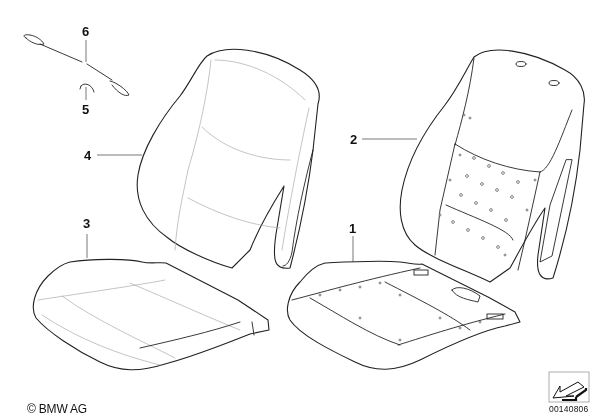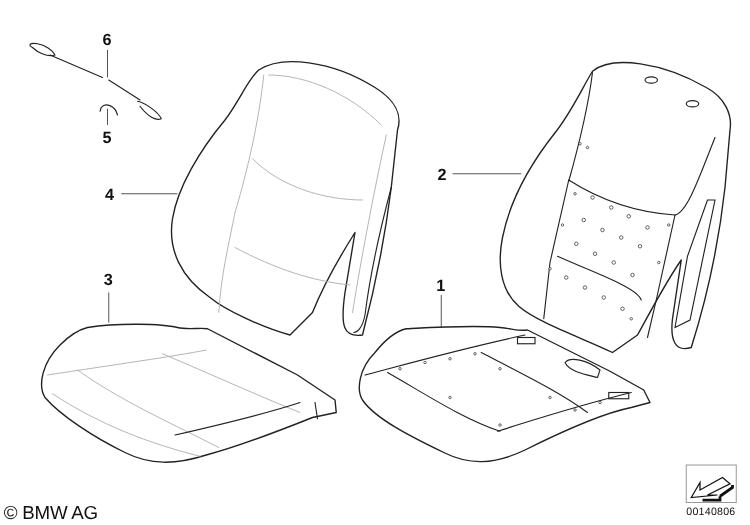--- a/index.html
+++ b/index.html
@@ -1,21 +1,21 @@
 <!DOCTYPE html>
 <html><head>
 <meta charset="utf-8">
 <style>
   html, body { margin: 0; padding: 0; background: #ffffff; }
   body { width: 600px; height: 420px; position: relative; overflow: hidden;
          font-family: "Liberation Sans", sans-serif; }
   #diagram { position: absolute; left: 0; top: 0; width: 600px; height: 420px; }
   .part-label { position: absolute; font-weight: bold; font-size: 13px; color: #111;
                 font-family: "Liberation Sans", sans-serif; line-height: 1; }
-  .copyright { position: absolute; left: 3px; top: 402px; font-size: 15px; color: #111;
+  .copyright { position: absolute; left: 27px; top: 402px; font-size: 12px; color: #111;
                font-family: "Liberation Sans", sans-serif; letter-spacing: -0.2px; }
   .ref-number { position: absolute; left: 549px; top: 404px; font-size: 8.5px; color: #111;
                 font-family: "Liberation Sans", sans-serif; letter-spacing: 0.2px; }
   .o { fill: #fff; stroke: #222; stroke-width: 1.1; stroke-linejoin: round; stroke-linecap: round; }
   .t { fill: none; stroke: #222; stroke-width: 0.9; stroke-linecap: round; }
   .g { fill: none; stroke: #aaa; stroke-width: 0.7; stroke-linecap: round; }
   .lead { stroke: #555; stroke-width: 0.8; }
   .dot { fill: #fff; stroke: #333; stroke-width: 0.6; }
 </style>
 </head>

